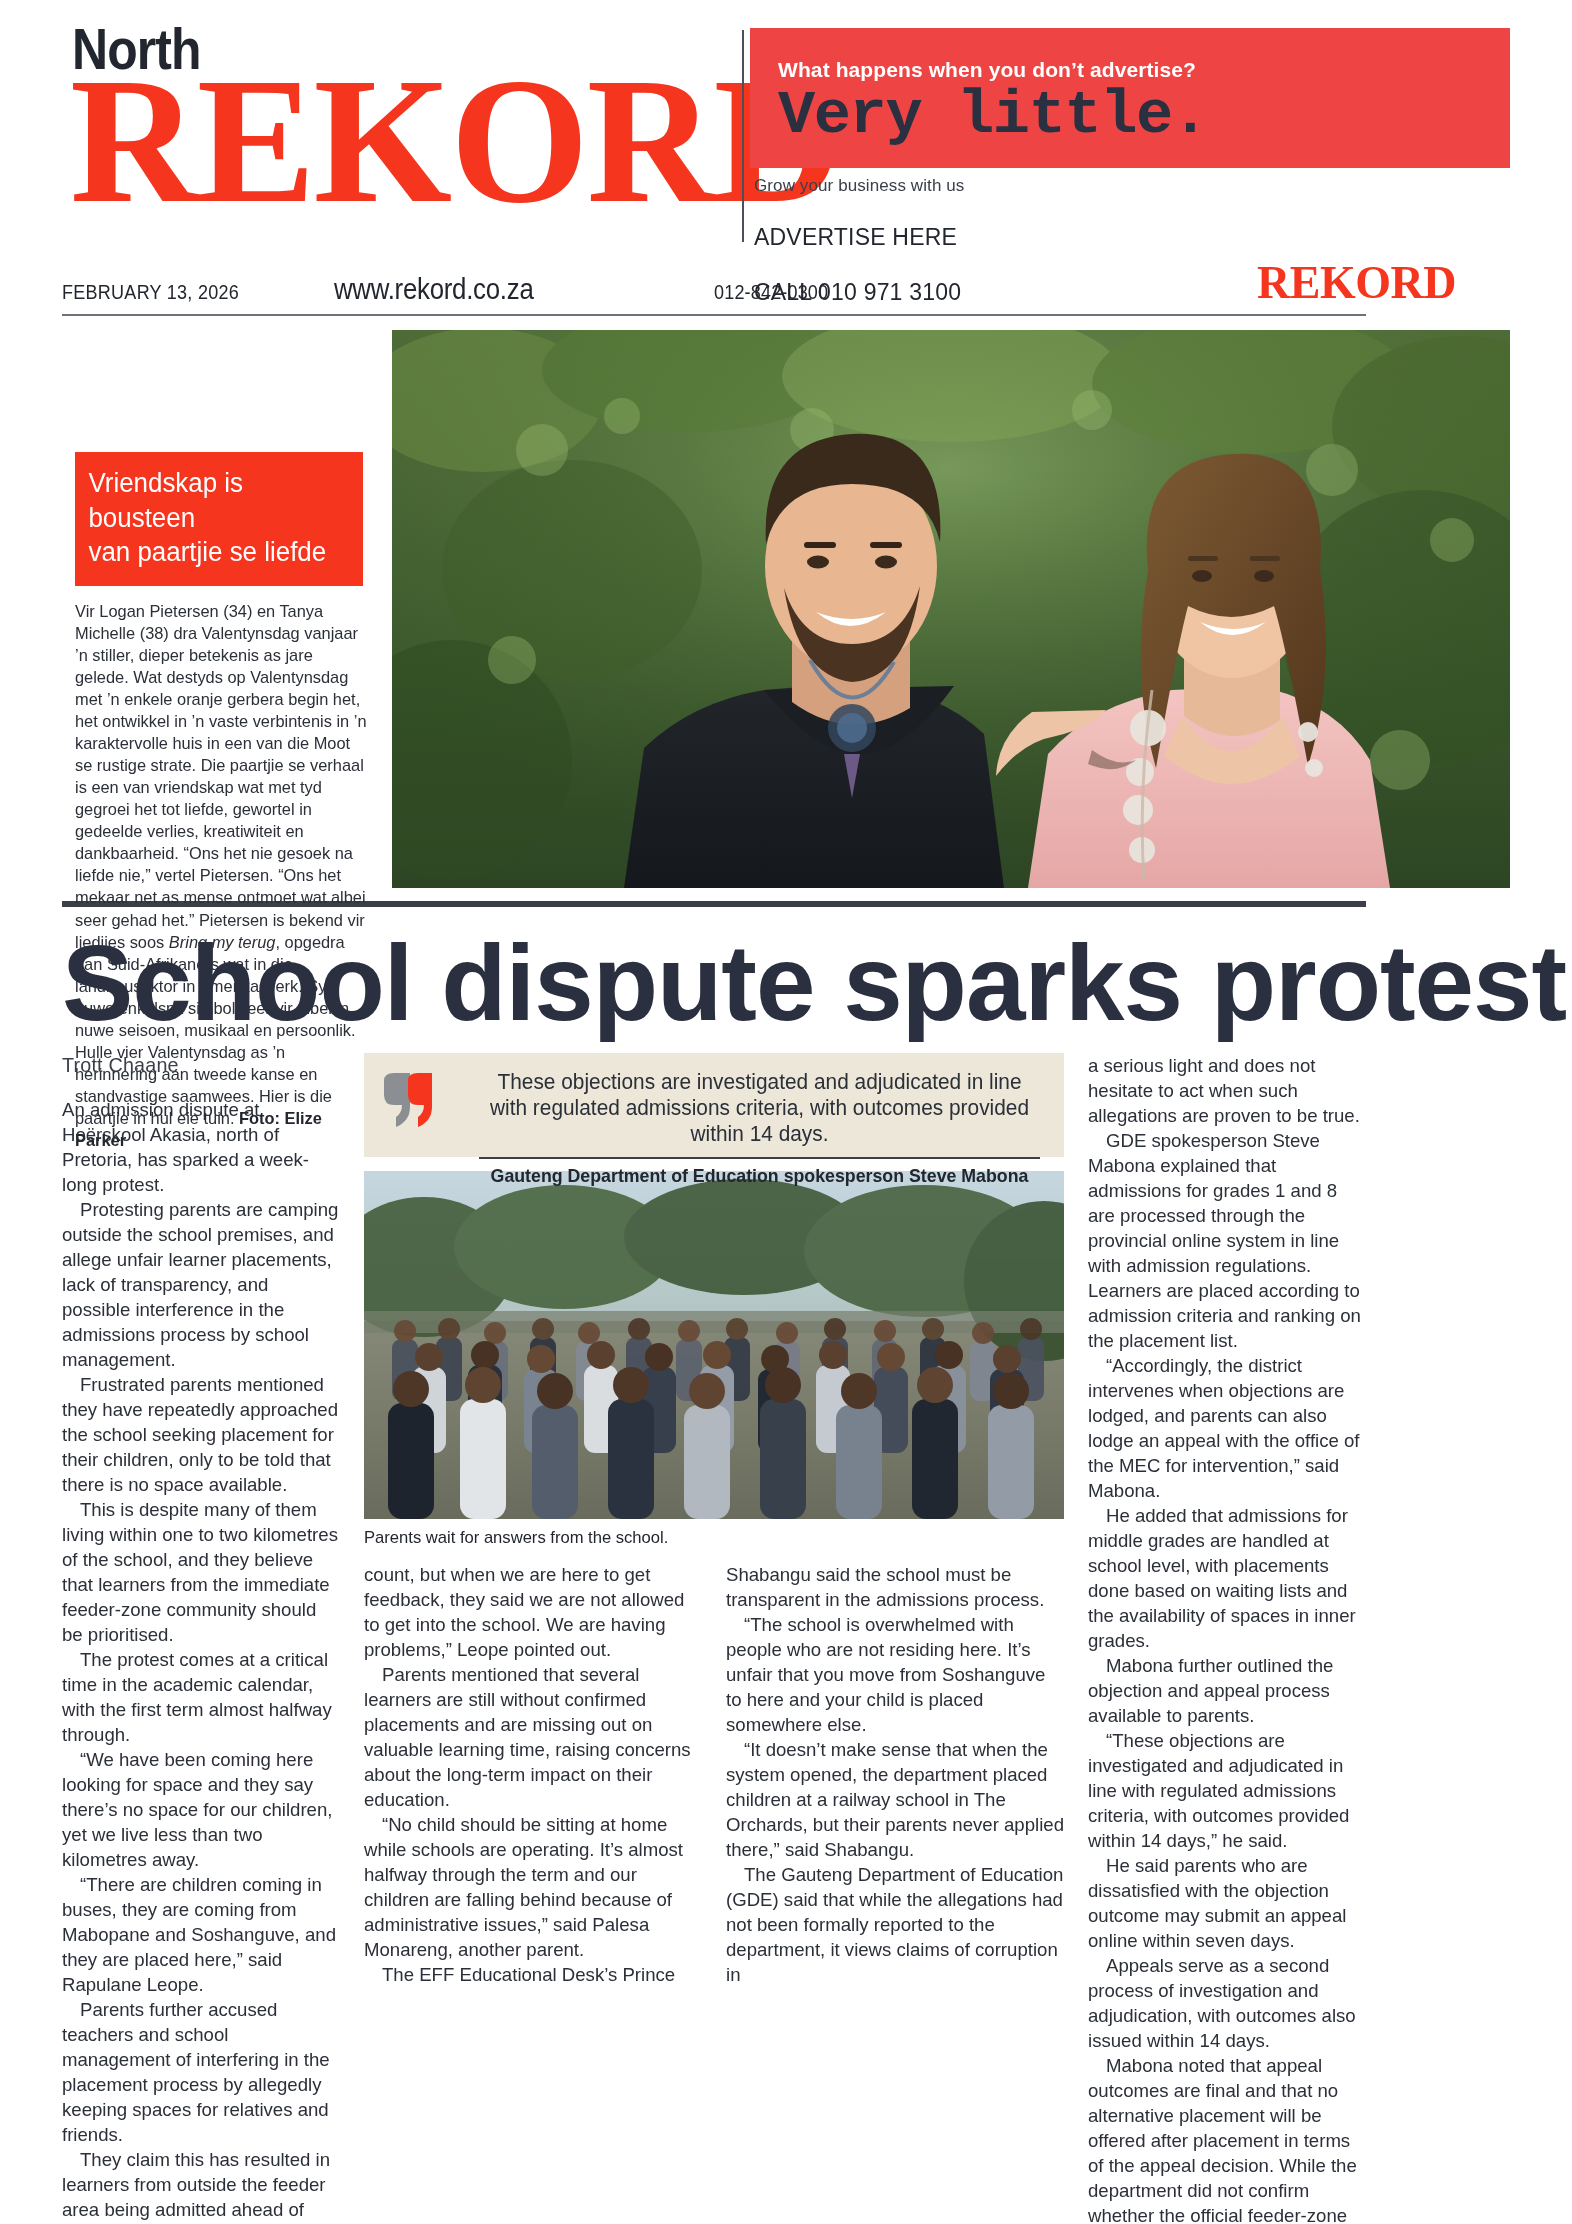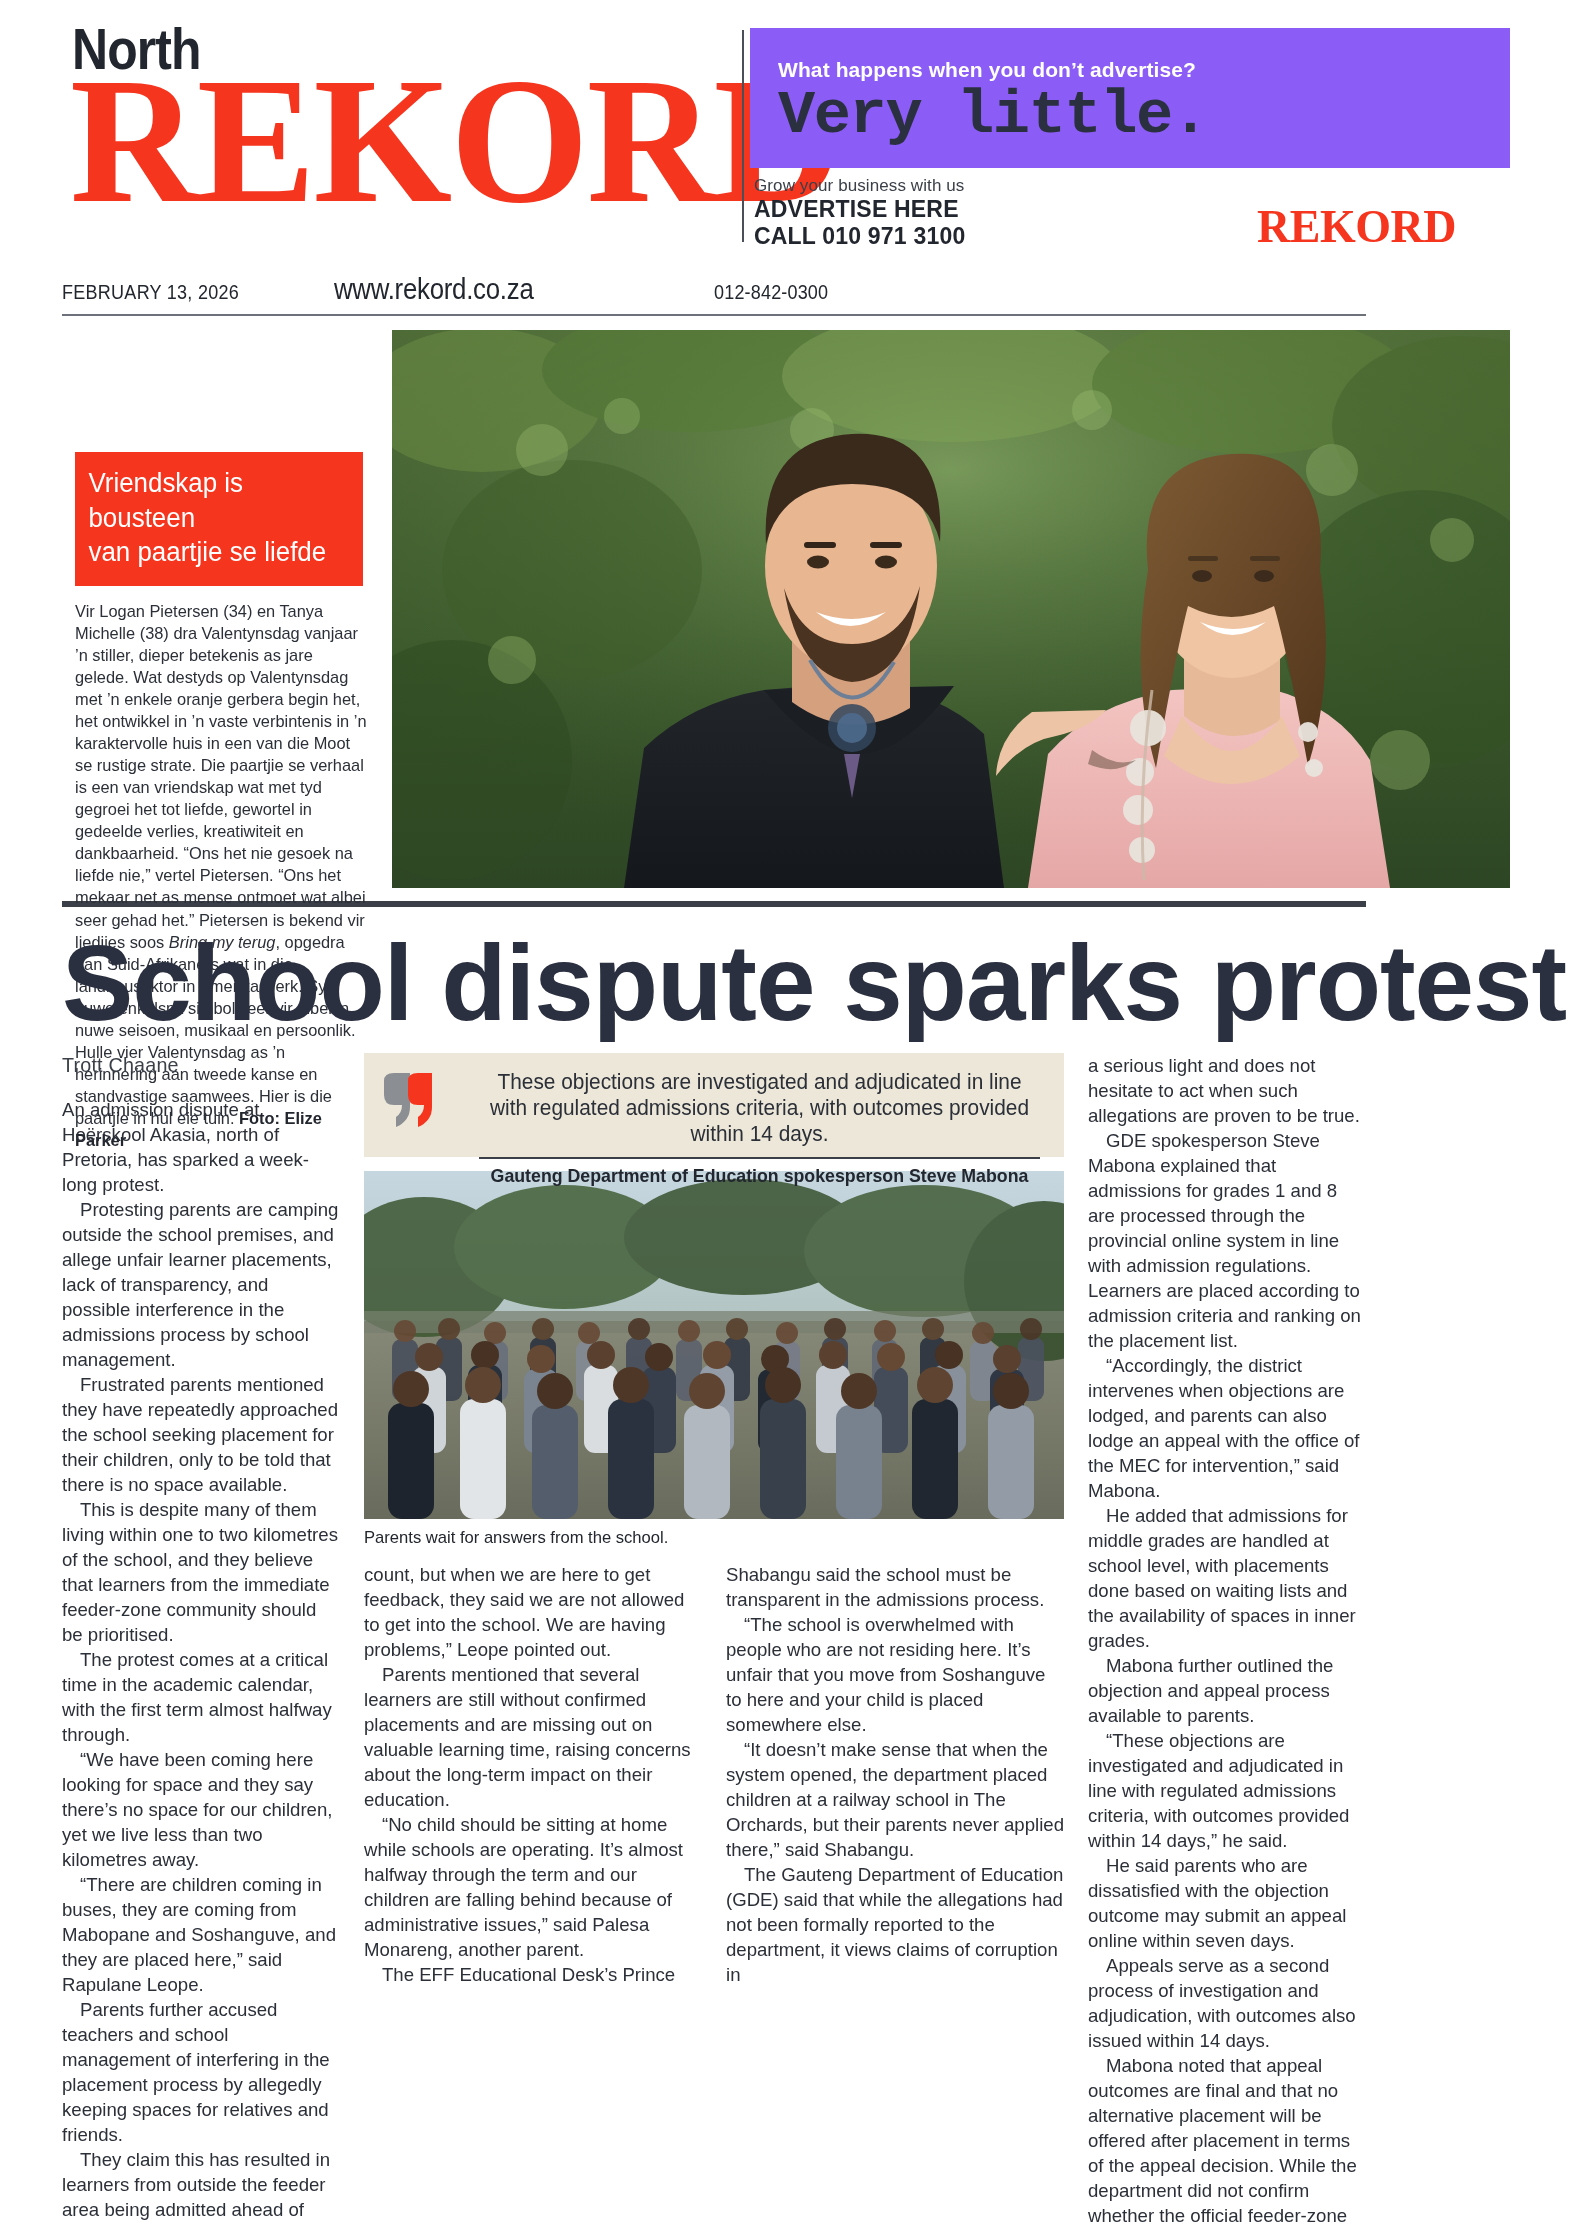--- a/index.html
+++ b/index.html
@@ -65,21 +65,21 @@
   }
   .ad-sep-v {
     position: absolute;
     left: 680px;
     top: 30px;
     width: 2px;
     height: 212px;
     background: #4a4f58;
   }
   .ad-red {
-    background: #8b5cf6;
+    background: #ef4444;
     height: 140px;
     padding: 30px 26px 0 28px;
     box-sizing: border-box;
   }
   .ad-red-sub {
     font-family: "Liberation Sans", sans-serif;
     font-weight: bold;
     font-size: 21px;
     color: #ffffff;
     letter-spacing: 0.1px;
@@ -105,23 +105,24 @@
     color: #22262e;
   }
   .ad-grow {
     font-size: 17px;
     font-weight: normal;
     color: #3a3f48;
     letter-spacing: 0.1px;
   }
   .ad-line-b {
     font-size: 23px;
-    font-weight: bold;
+    font-weight: normal;
     letter-spacing: 0.2px;
     line-height: 1.18;
+    margin-top: 28px;
   }
   .ad-mini-logo {
     font-family: "Liberation Serif", serif;
     font-weight: bold;
     font-size: 46px;
     color: #f6351f;
     letter-spacing: -0.5px;
     padding-right: 34px;
     line-height: 1;
   }

